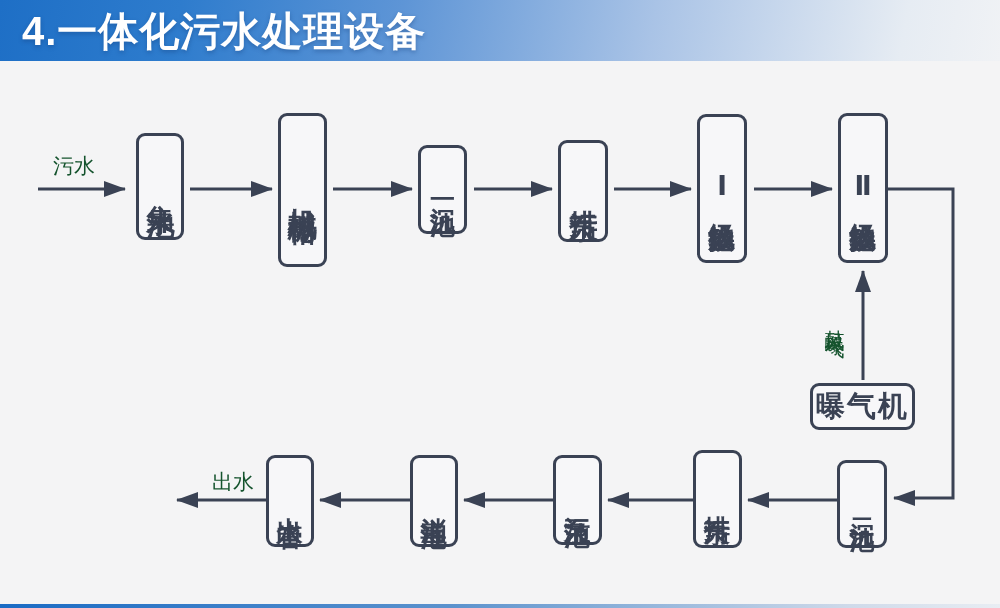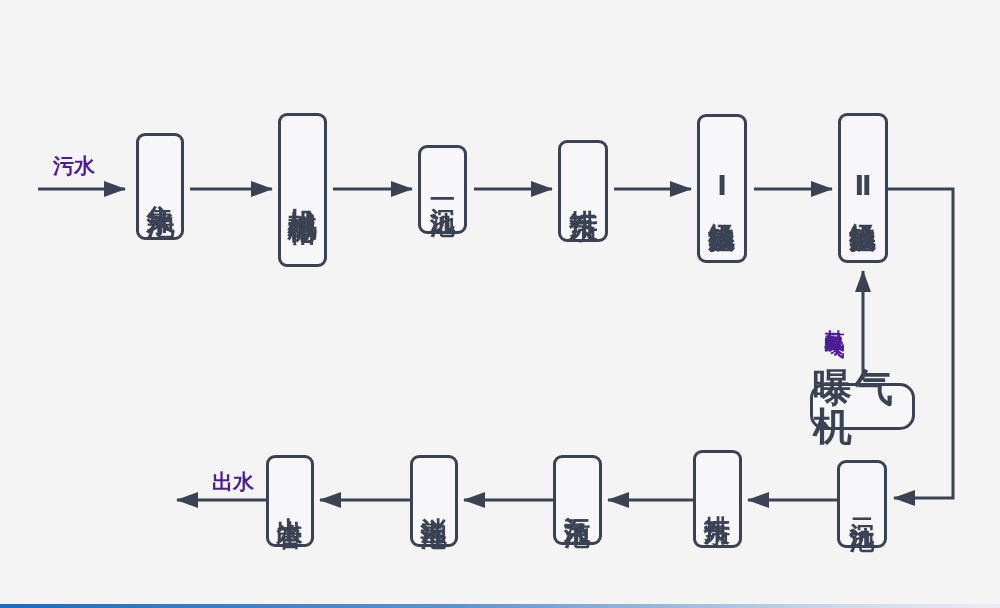--- a/index.html
+++ b/index.html
@@ -37,35 +37,38 @@
   .node--v span{
     writing-mode:vertical-rl;text-orientation:upright;
     letter-spacing:3px;
   }
   .node{font-size:28px;}
   .n-short{font-size:25px;}
   .n-mid{font-size:26px;}
   .n-tall{font-size:29px;}
   .n-contact{font-size:26px;}
   .n-contact span{letter-spacing:1px;}
-  .node--h{font-size:39px;letter-spacing:2px;border-radius:15px;}
+  .node--h{font-size:29px;letter-spacing:2px;}
   .flow-label{
-    position:absolute;color:#4c1d95;font-size:21px;font-weight:700;
+    position:absolute;color:#14532d;font-size:21px;font-weight:400;
     text-align:center;white-space:nowrap;
   }
   .flow-label--v{
     writing-mode:vertical-rl;text-orientation:upright;
     font-size:20px;letter-spacing:3px;white-space:normal;
   }
 </style>
 </head>
 <body>
 
 <div id="slide">
 
+  <div class="title-bar">
+    <div class="title-text">4.一体化污水处理设备</div>
+  </div>
 
   <div class="diagram">
 
     <svg class="arrows" width="1000" height="543" viewBox="0 61 1000 543" fill="none" stroke="#3a4254" stroke-width="3">
       <defs>
         <marker id="ah" markerUnits="userSpaceOnUse" markerWidth="24" markerHeight="20" viewBox="0 0 24 20" refX="22" refY="10" orient="auto">
           <path d="M1,2 L23,10 L1,18 Z" fill="#3a4254" stroke="none"></path>
         </marker>
       </defs>
       <path d="M38,189 H125" marker-end="url(#ah)"></path>

